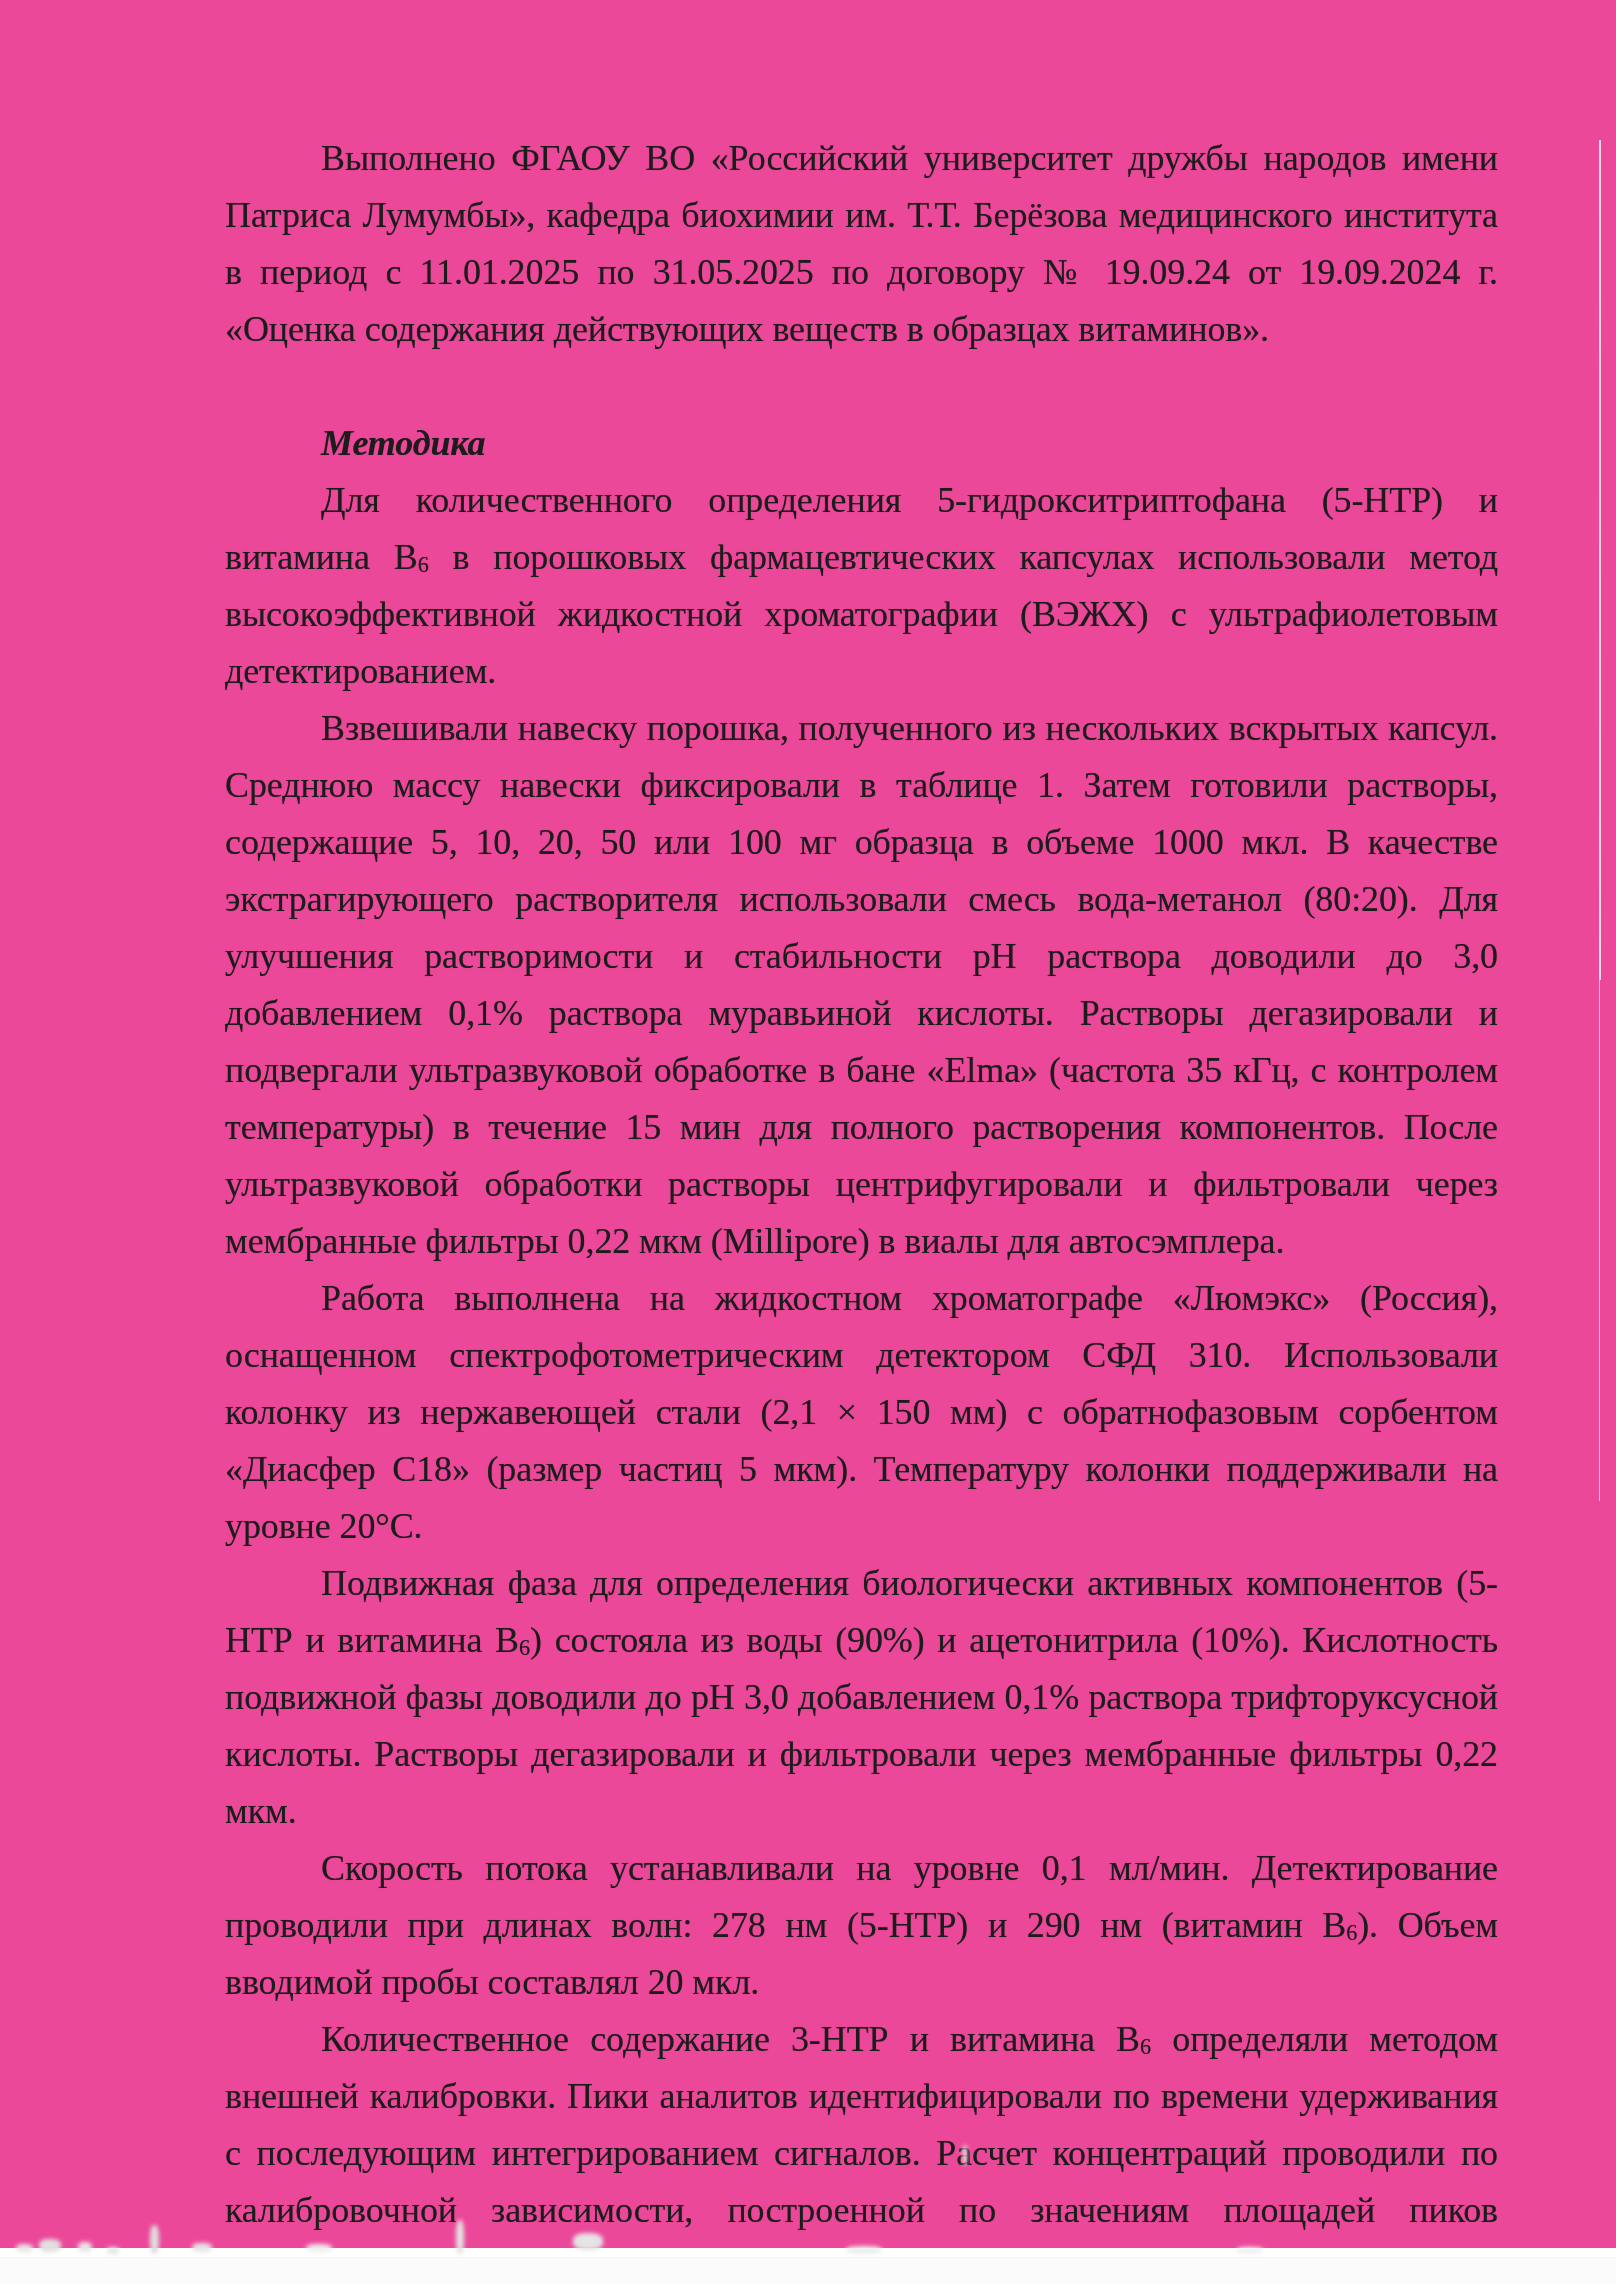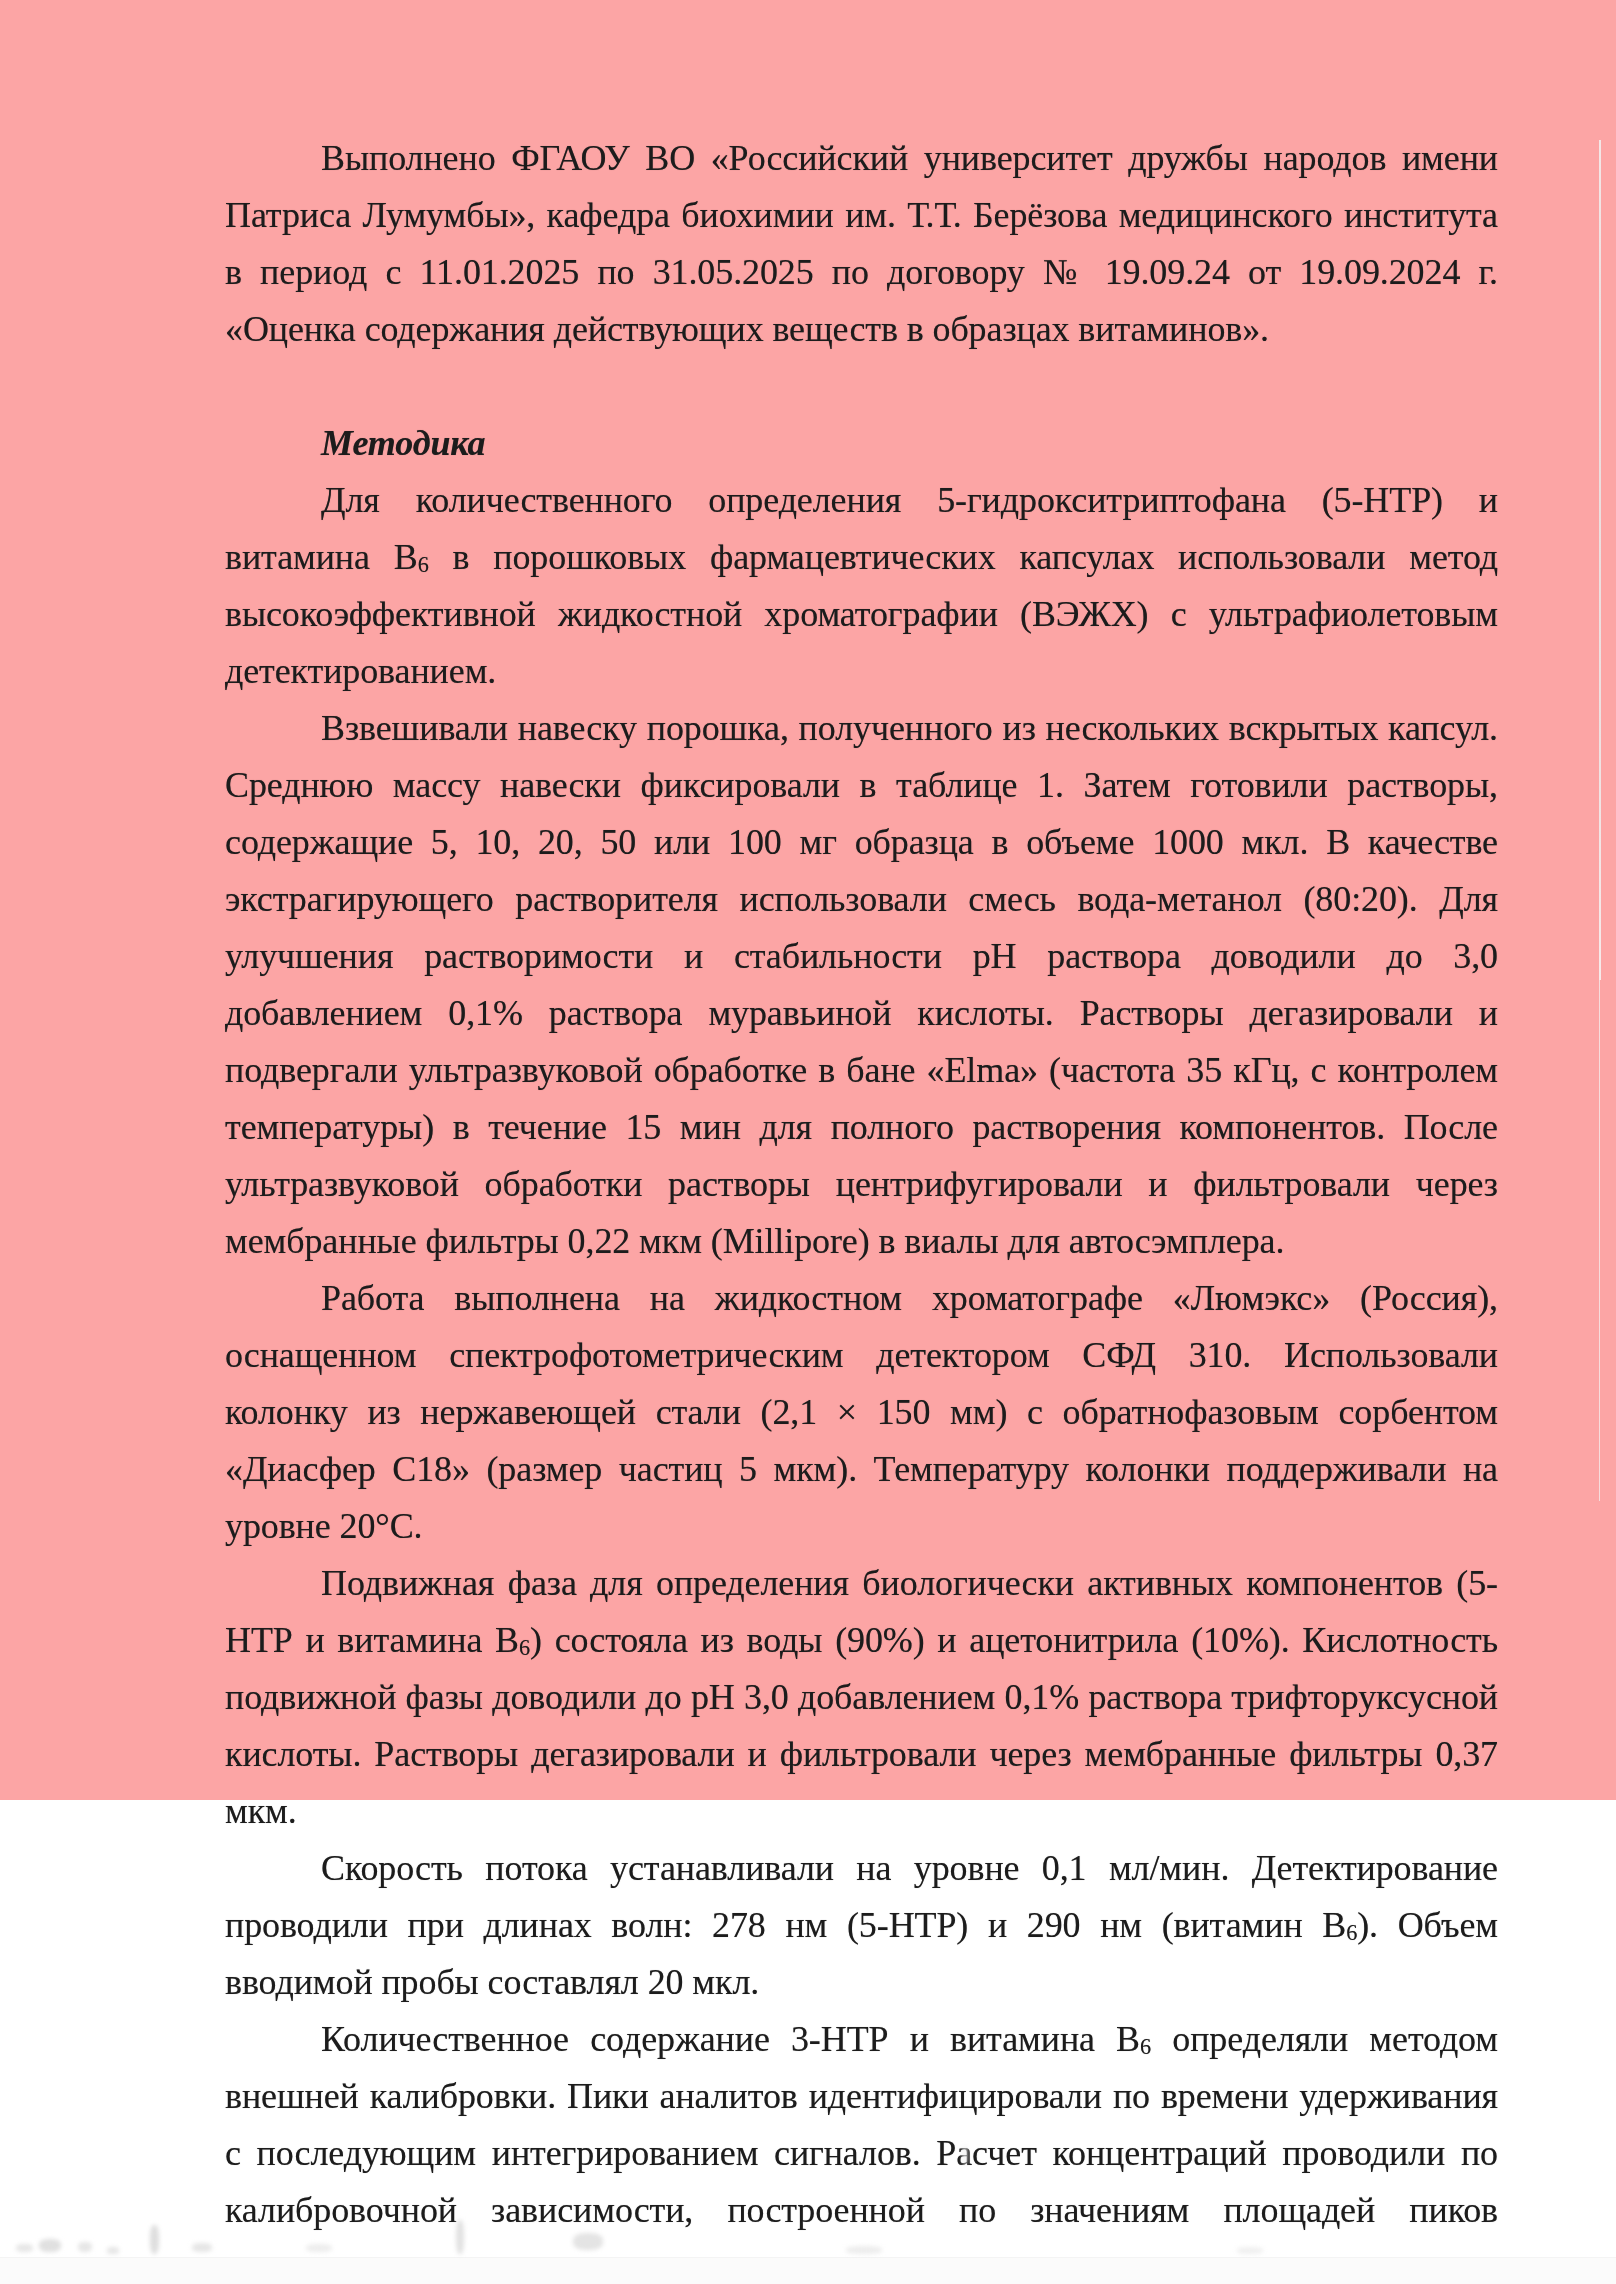--- a/index.html
+++ b/index.html
@@ -3,22 +3,22 @@
 <meta charset="utf-8">
 <style>
   html, body {
     margin: 0; padding: 0;
     width: 1617px; height: 2284px;
     background: #ffffff;
     overflow: hidden;
   }
   .page {
     position: relative;
-    width: 1617px; height: 1800px;
-    background: #fca5a5;
+    width: 1617px; height: 2248px;
+    background: #ec4899;
     font-family: "Liberation Serif", serif;
     color: #1c1c1c;
   }
   
   .doc {
     position: absolute;
     left: 225px; top: 130px;
     width: 1273px;
     font-size: 36px;
     line-height: 57px;
@@ -88,21 +88,21 @@
     <p class="para">Выполнено ФГАОУ ВО «Российский университет дружбы народов имени Патриса Лумумбы», кафедра биохимии им. Т.Т. Берёзова медицинского института в период с 11.01.2025 по 31.05.2025 по договору № 19.09.24 от 19.09.2024 г. «Оценка содержания действующих веществ в образцах витаминов».</p>
 
     <p class="para heading">Методика</p>
 
     <p class="para"><span>Для количественного определения 5-гидрокситриптофана (5-НТР) и витамина В</span><sub class="b6">6</sub><span> в порошковых фармацевтических капсулах использовали метод высокоэффективной жидкостной хроматографии (ВЭЖХ) с ультрафиолетовым детектированием.</span></p>
 
     <p class="para">Взвешивали навеску порошка, полученного из нескольких вскрытых капсул. Среднюю массу навески фиксировали в таблице 1. Затем готовили растворы, содержащие 5, 10, 20, 50 или 100 мг образца в объеме 1000 мкл. В качестве экстрагирующего растворителя использовали смесь вода-метанол (80:20). Для улучшения растворимости и стабильности рН раствора доводили до 3,0 добавлением 0,1% раствора муравьиной кислоты. Растворы дегазировали и подвергали ультразвуковой обработке в бане «Elma» (частота 35 кГц, с контролем температуры) в течение 15 мин для полного растворения компонентов. После ультразвуковой обработки растворы центрифугировали и фильтровали через мембранные фильтры 0,22 мкм (Millipore) в виалы для автосэмплера.</p>
 
     <p class="para">Работа выполнена на жидкостном хроматографе «Люмэкс» (Россия), оснащенном спектрофотометрическим детектором СФД 310. Использовали колонку из нержавеющей стали (2,1 × 150 мм) с обратнофазовым сорбентом «Диасфер С18» (размер частиц 5 мкм). Температуру колонки поддерживали на уровне 20°С.</p>
 
-    <p class="para"><span>Подвижная фаза для определения биологически активных компонентов (5-НТР и витамина В</span><sub class="b6">6</sub><span>) состояла из воды (90%) и ацетонитрила (10%). Кислотность подвижной фазы доводили до рН 3,0 добавлением 0,1% раствора трифторуксусной кислоты. Растворы дегазировали и фильтровали через мембранные фильтры 0,37 мкм.</span></p>
+    <p class="para"><span>Подвижная фаза для определения биологически активных компонентов (5-НТР и витамина В</span><sub class="b6">6</sub><span>) состояла из воды (90%) и ацетонитрила (10%). Кислотность подвижной фазы доводили до рН 3,0 добавлением 0,1% раствора трифторуксусной кислоты. Растворы дегазировали и фильтровали через мембранные фильтры 0,22 мкм.</span></p>
 
     <p class="para"><span>Скорость потока устанавливали на уровне 0,1 мл/мин. Детектирование проводили при длинах волн: 278 нм (5-НТР) и 290 нм (витамин В</span><sub class="b6">6</sub><span>). Объем вводимой пробы составлял 20 мкл.</span></p>
 
     <p class="para"><span>Количественное содержание 3-НТР и витамина В</span><sub class="b6">6</sub><span> определяли методом внешней калибровки. Пики аналитов идентифицировали по времени удерживания с последующим интегрированием сигналов. Расчет концентраций проводили по калибровочной зависимости, построенной по значениям площадей пиков стандартных растворов.</span></p>
 
   </div>
 
   <div class="artifact v-streak"></div>
   <div class="artifact v-streak-ext"></div>
   <div class="artifact bottom-band"></div>

